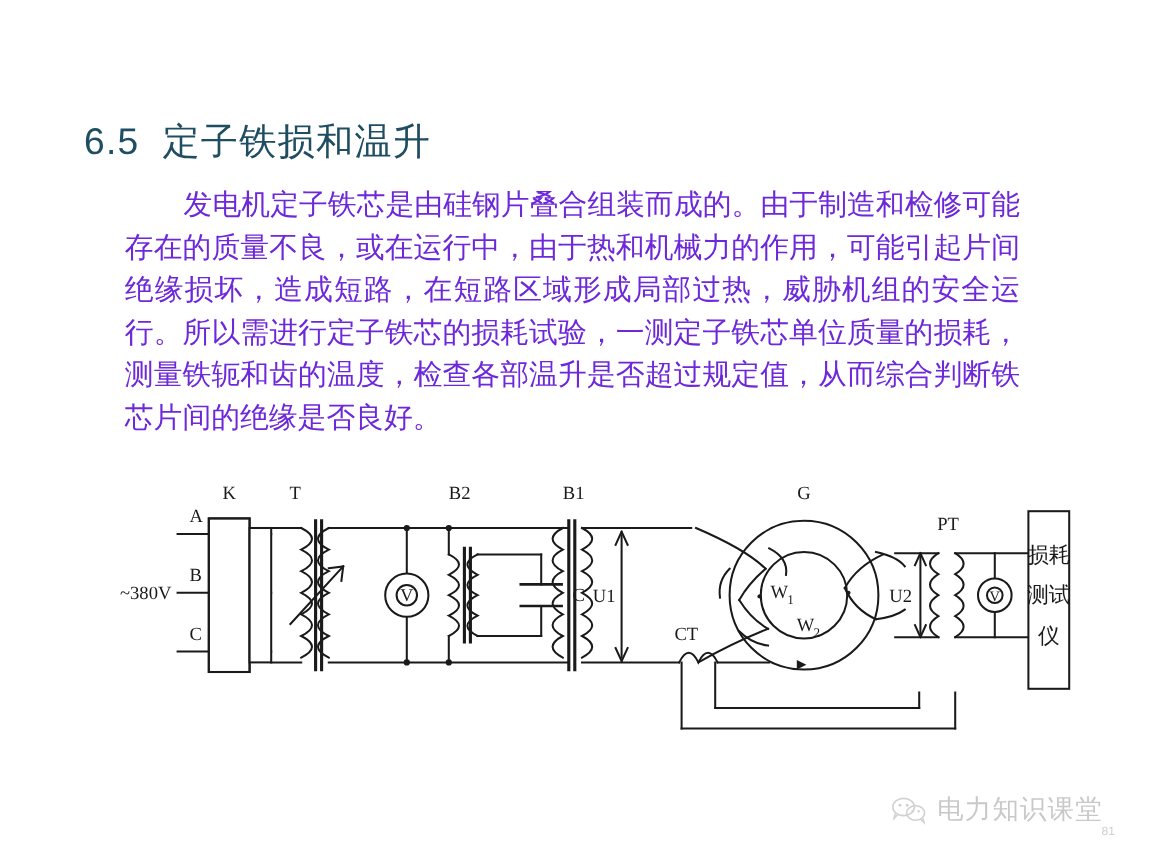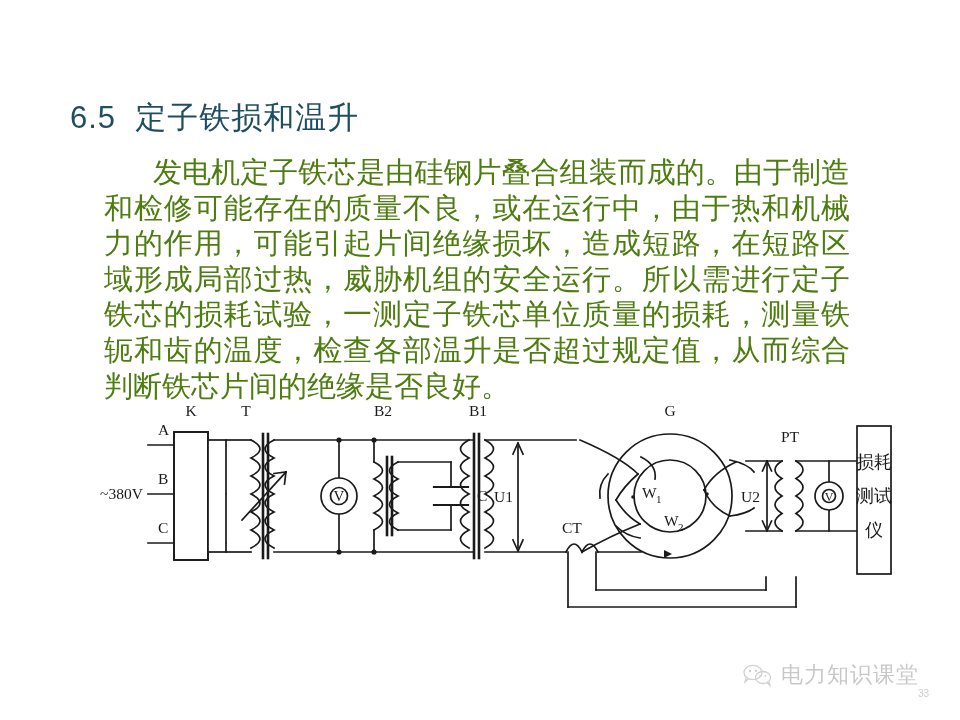--- a/index.html
+++ b/index.html
@@ -25,24 +25,24 @@
     font-weight: 400;
     color: #1f4e62;
     letter-spacing: 1px;
     white-space: pre;
   }
   #body-text {
     position: absolute;
     left: 104px;
     top: 155px;
     width: 746px;
-    font-family: Liberation Sans, sans-serif;
-    font-size: 29px;
+    font-family: Liberation Mono, monospace;
+    font-size: 24px;
     line-height: 35.6px;
-    color: #4d7c0f;
+    color: #6d28d9;
     text-indent: 49px;
     text-align: justify;
     text-justify: inter-character;
   }
   
   #diagram {
     position: absolute;
     left: 96px;
     top: 402px;
     width: 800px;
@@ -252,15 +252,15 @@
       <g fill="#b5b5b5" stroke="none">
         <circle cx="8" cy="8" r="1.2"></circle>
         <circle cx="14" cy="8" r="1.2"></circle>
         <circle cx="18.5" cy="13" r="1"></circle>
         <circle cx="23.5" cy="13" r="1"></circle>
       </g>
     </svg>
     <span class="wm-text">电力知识课堂</span>
   </div>
 
-  <div id="page-number">33</div>
+  <div id="page-number">81</div>
 
 </div>
 
 </body></html>

